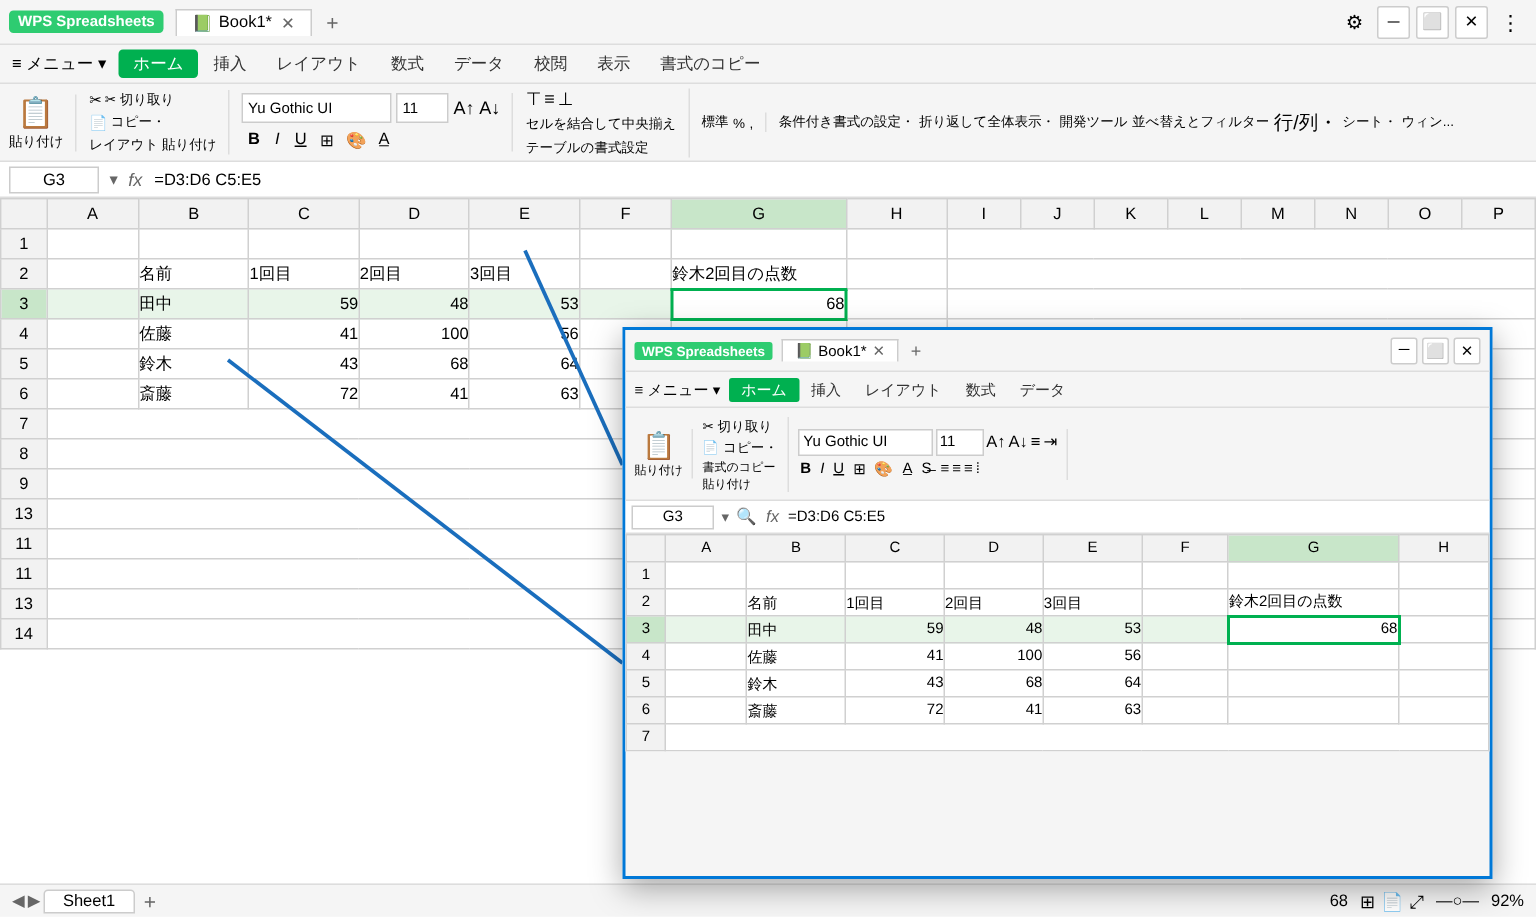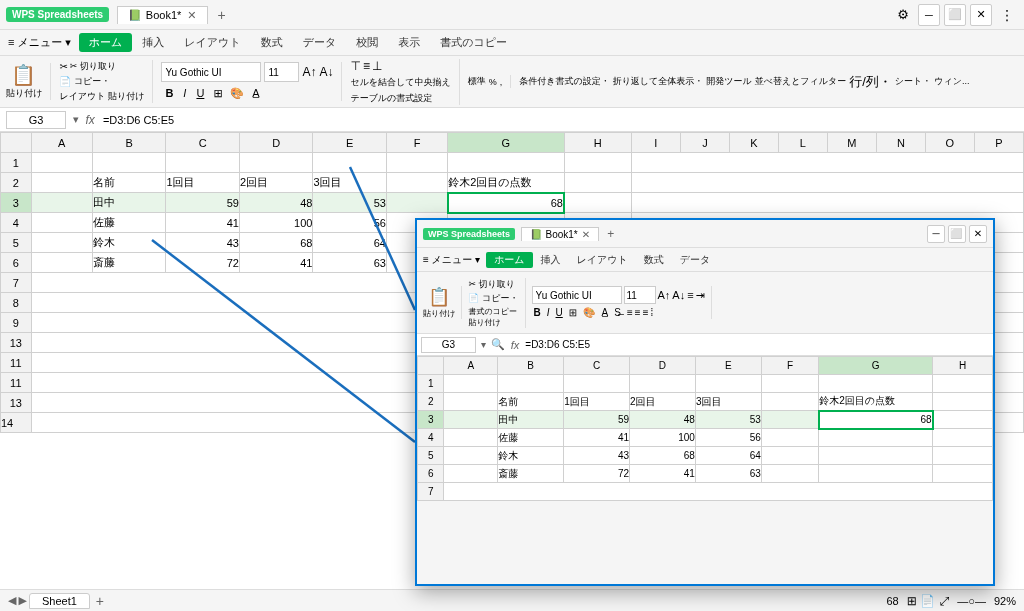--- a/index.html
+++ b/index.html
@@ -250,21 +250,21 @@
         </tr>
       <tr>
           <td style="background:#f2f2f2;text-align:center;border:1px solid #d0d0d0;height:20px;">11</td>
           <td colspan="16" style="border:1px solid #d0d0d0;"></td>
         </tr>
       <tr>
           <td style="background:#f2f2f2;text-align:center;border:1px solid #d0d0d0;height:20px;">13</td>
           <td colspan="16" style="border:1px solid #d0d0d0;"></td>
         </tr>
       <tr>
-          <td style="background:#f2f2f2;border:1px solid #d0d0d0;height:20px;">14</td>
+          <td style="background:#f2f2f2;text-align:center;border:1px solid #d0d0d0;height:20px;">14</td>
           <td colspan="16" style="border:1px solid #d0d0d0;"></td>
         </tr>
     </tbody>
   </table>
 </div>
 
 <div style="position:absolute;top:218px;left:415px;width:580px;height:368px;border:2px solid #0078d7;background:#f5f5f5;box-shadow:0 6px 20px rgba(0,0,0,0.35);z-index:10;">
 
   <div style="display:flex;align-items:center;background:#f5f5f5;height:28px;padding:0 6px;border-bottom:1px solid #ddd;">
     <span style="background:#2ecc71;color:white;font-weight:bold;font-size:9px;padding:1px 5px;border-radius:2px;margin-right:6px;">WPS Spreadsheets</span>

